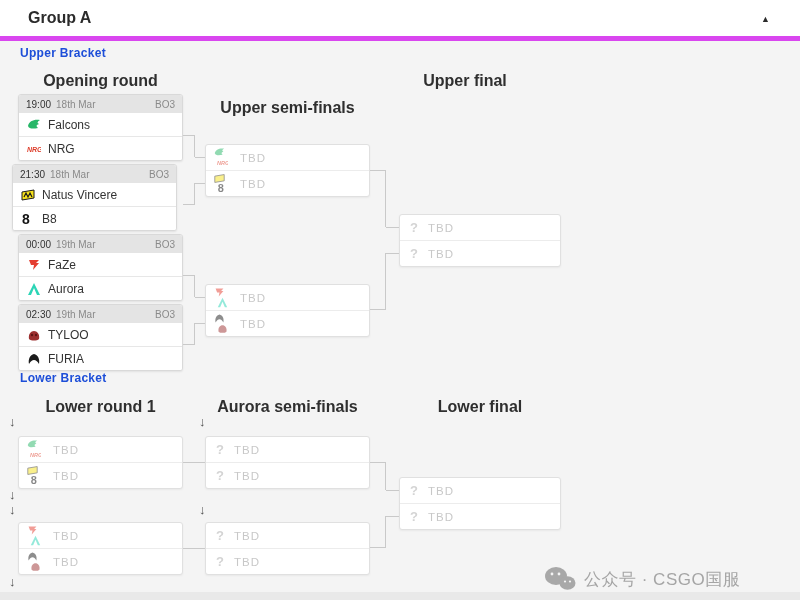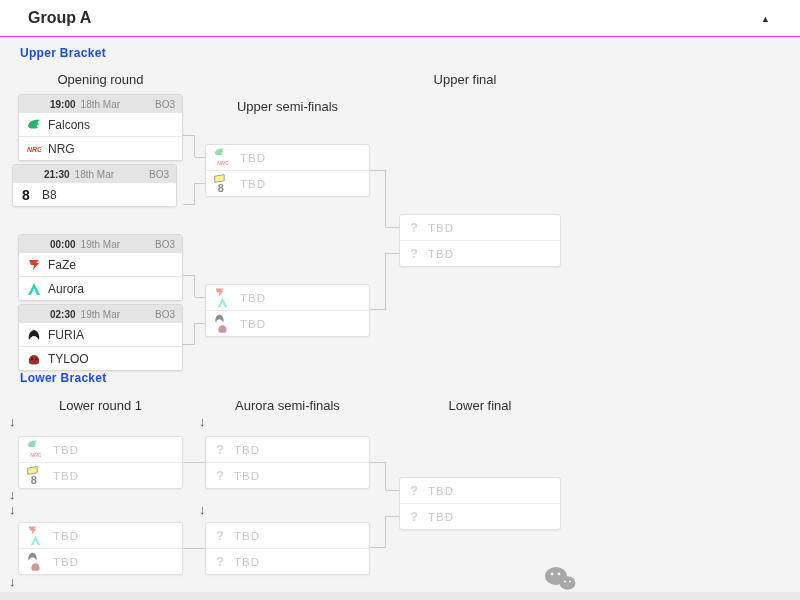--- a/index.html
+++ b/index.html
@@ -1,25 +1,25 @@
 <!DOCTYPE html>
 <html><head>
 <meta charset="utf-8">
 <style>
   html,body{margin:0;padding:0;}
   body{font-family:"Liberation Sans",sans-serif;}
   .screen{position:relative;width:800px;height:600px;background:#f4f4f4;overflow:hidden;}
-  .topbar{position:absolute;left:0;top:0;width:800px;height:36px;background:#ffffff;border-bottom:1px solid #d946ef;}
+  .topbar{position:absolute;left:0;top:0;width:800px;height:36px;background:#ffffff;border-bottom:5px solid #d946ef;}
   .group-title{position:absolute;left:28px;top:0;line-height:36px;font-size:16px;font-weight:bold;color:#2b2b2b;}
   .collapse-btn{position:absolute;right:24px;top:0;height:36px;line-height:36px;font-size:9px;color:#2b2b2b;cursor:pointer;background:none;border:none;}
   .section-label{position:absolute;font-size:12px;font-weight:bold;color:#1d4ed8;letter-spacing:.3px;}
-  .colhead{position:absolute;font-size:13px;font-weight:normal;color:#2f2f2f;text-align:center;}
+  .colhead{position:absolute;font-size:16px;font-weight:bold;color:#2f2f2f;text-align:center;}
   .match{position:absolute;width:165px;background:#fff;border:1px solid #d9d9d9;border-radius:3px;box-shadow:0 1px 2px rgba(0,0,0,.08);overflow:hidden;box-sizing:border-box;}
   .m-head{display:flex;align-items:center;height:18px;background:#e4e4e4;padding:0 7px;font-size:10px;}
-  .m-time{font-weight:bold;color:#333;margin-left:24px;}
+  .m-time{font-weight:normal;color:#333;}
   .m-date{color:#8a8a8a;margin-left:5px;}
   .m-format{color:#8a8a8a;margin-left:auto;}
   .t-row{display:flex;align-items:center;height:23px;background:#fff;padding-left:8px;gap:7px;font-size:12px;color:#333;}
   .t-row + .t-row{border-top:1px solid #e7e7e7;}
   .tl{width:14px;height:14px;display:block;flex:none;}
   .tbd-box{position:absolute;width:165px;background:#fff;border:1px solid #e0e0e0;border-radius:3px;box-shadow:0 1px 2px rgba(0,0,0,.05);box-sizing:border-box;overflow:hidden;}
   .fin{width:162px;}
   .s-row{display:flex;align-items:center;height:25px;padding-left:7px;gap:7px;}
   .s-row + .s-row{border-top:1px solid #ececec;}
   .tbd-txt{font-size:11.5px;color:#c8c8c8;letter-spacing:1px;text-align:center;}
@@ -70,20 +70,27 @@
   </div>
 
   <div class="match" style="left:12px;top:164px;">
     <div class="m-head">
       <span class="m-time">21:30</span>
       <span class="m-date">18th Mar</span>
       <span class="m-format">BO3</span>
     </div>
     <div class="t-row">
       <svg class="tl" viewBox="0 0 14 14">
+          <polygon points="1,4 13,2 13,10 1,12" fill="#f6e11b" stroke="#1a1a1a" stroke-width="1"></polygon>
+          <path d="M3 9 L5 5 L7 9 L9 5 L11 9" stroke="#1a1a1a" fill="none" stroke-width="1.2"></path>
+        </svg>
+      <span>Natus Vincere</span>
+    </div>
+    <div class="t-row">
+      <svg class="tl" viewBox="0 0 14 14">
           <text x="1" y="12" font-size="14" font-weight="bold" fill="#111">8</text>
         </svg>
       <span>B8</span>
     </div>
   </div>
 
   <div class="match" style="left:18px;top:234px;">
     <div class="m-head">
       <span class="m-time">00:00</span>
       <span class="m-date">19th Mar</span>
@@ -104,31 +111,31 @@
   </div>
 
   <div class="match" style="left:18px;top:304px;">
     <div class="m-head">
       <span class="m-time">02:30</span>
       <span class="m-date">19th Mar</span>
       <span class="m-format">BO3</span>
     </div>
     <div class="t-row">
       <svg class="tl" viewBox="0 0 14 14">
-          <path d="M2 12 C1 7 3 3 7 2 C11 3 13 7 12 12 C10 9 9 8 7 8 C5 8 4 9 2 12 Z" fill="#1c1c1c"></path>
-        </svg>
-      <span>FURIA</span>
-    </div>
-    <div class="t-row">
-      <svg class="tl" viewBox="0 0 14 14">
           <path d="M2 11 C1 6 4 3 7 3 C10 3 13 6 12 11 C10 13 4 13 2 11 Z" fill="#9c3030"></path>
           <circle cx="5" cy="7" r="1.2" fill="#5e1515"></circle>
           <circle cx="9" cy="7" r="1.2" fill="#5e1515"></circle>
         </svg>
       <span>TYLOO</span>
+    </div>
+    <div class="t-row">
+      <svg class="tl" viewBox="0 0 14 14">
+          <path d="M2 12 C1 7 3 3 7 2 C11 3 13 7 12 12 C10 9 9 8 7 8 C5 8 4 9 2 12 Z" fill="#1c1c1c"></path>
+        </svg>
+      <span>FURIA</span>
     </div>
   </div>
 
   <div class="tbd-box" style="left:205px;top:144px;">
     <div class="s-row">
       <span class="pair">
         <svg class="a" viewBox="0 0 14 14">
             <path d="M1 8 C2 3 7 1 13 2 C10 4 10 5 12 6 C9 7 9 8 11 10 C6 11 2 11 1 8 Z" fill="#27b768"></path>
           </svg>
         <svg class="b" viewBox="0 0 14 14">
@@ -303,16 +310,17 @@
 
   <div class="wm">
     <svg width="32" height="26" viewBox="0 0 32 26">
       <ellipse cx="12" cy="10" rx="11" ry="9" fill="#a8a8a8"></ellipse>
       <circle cx="8" cy="8" r="1.4" fill="#f4f4f4"></circle>
       <circle cx="15" cy="8" r="1.4" fill="#f4f4f4"></circle>
       <ellipse cx="23.5" cy="17" rx="8" ry="6.8" fill="#a8a8a8"></ellipse>
       <circle cx="21" cy="15.5" r="1.1" fill="#f4f4f4"></circle>
       <circle cx="26" cy="15.5" r="1.1" fill="#f4f4f4"></circle>
     </svg>
+    <span class="wm-text">公众号 · CSGO国服</span>
   </div>
 
   <div class="footer-strip"></div>
 </div>
 
 </body></html>

